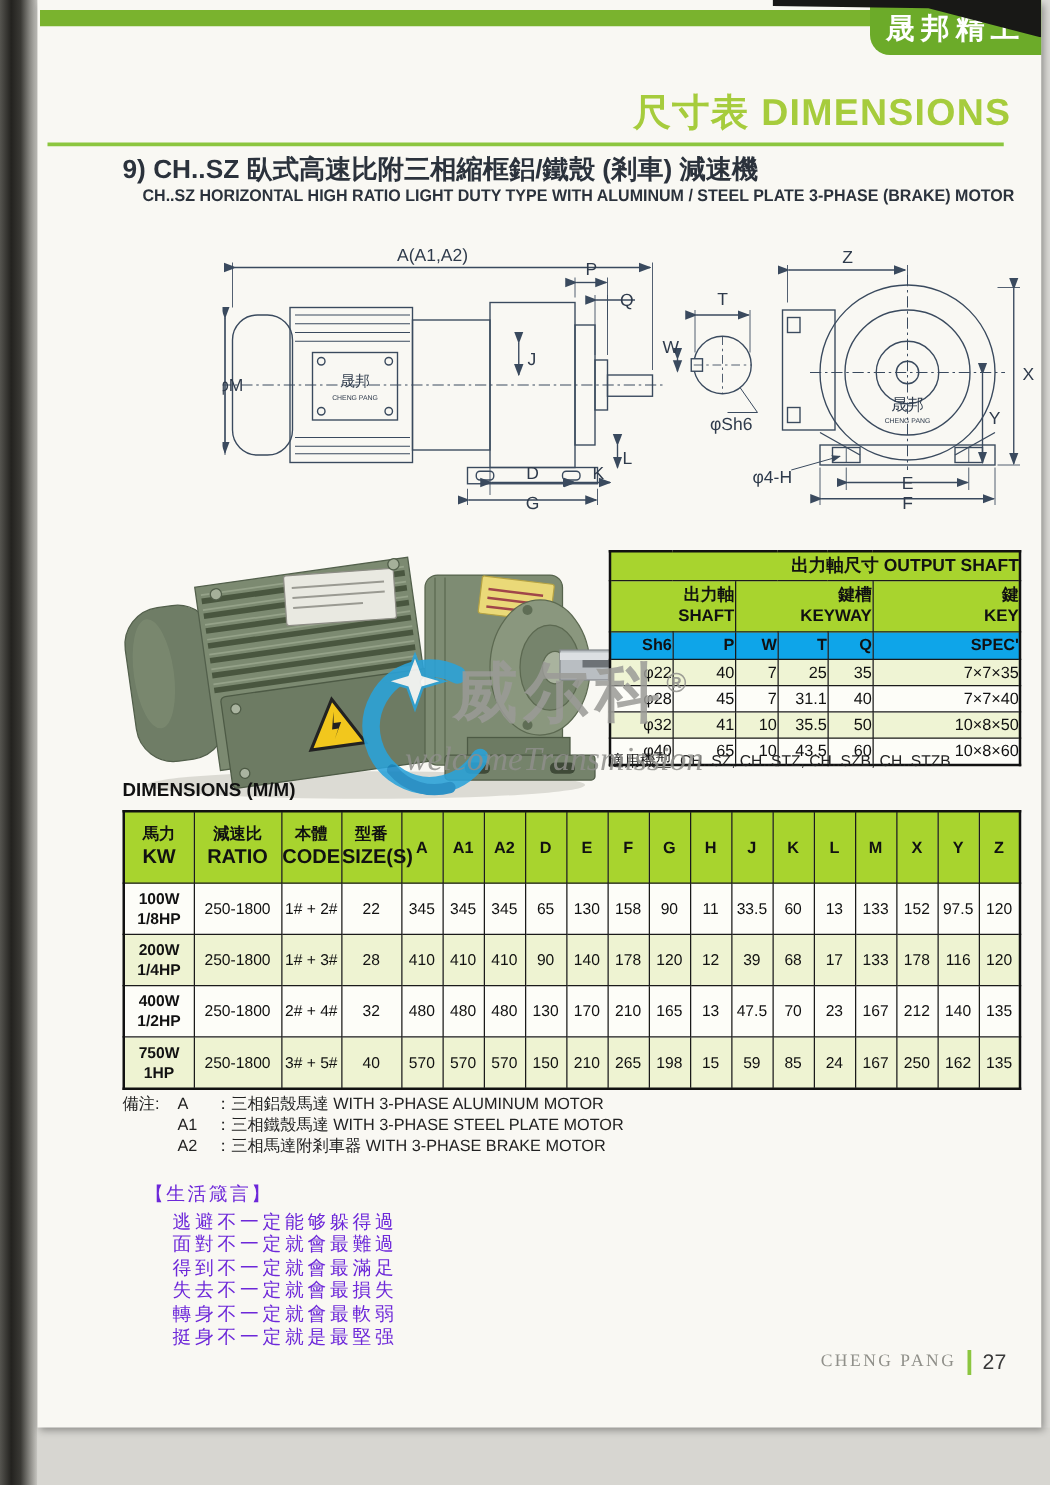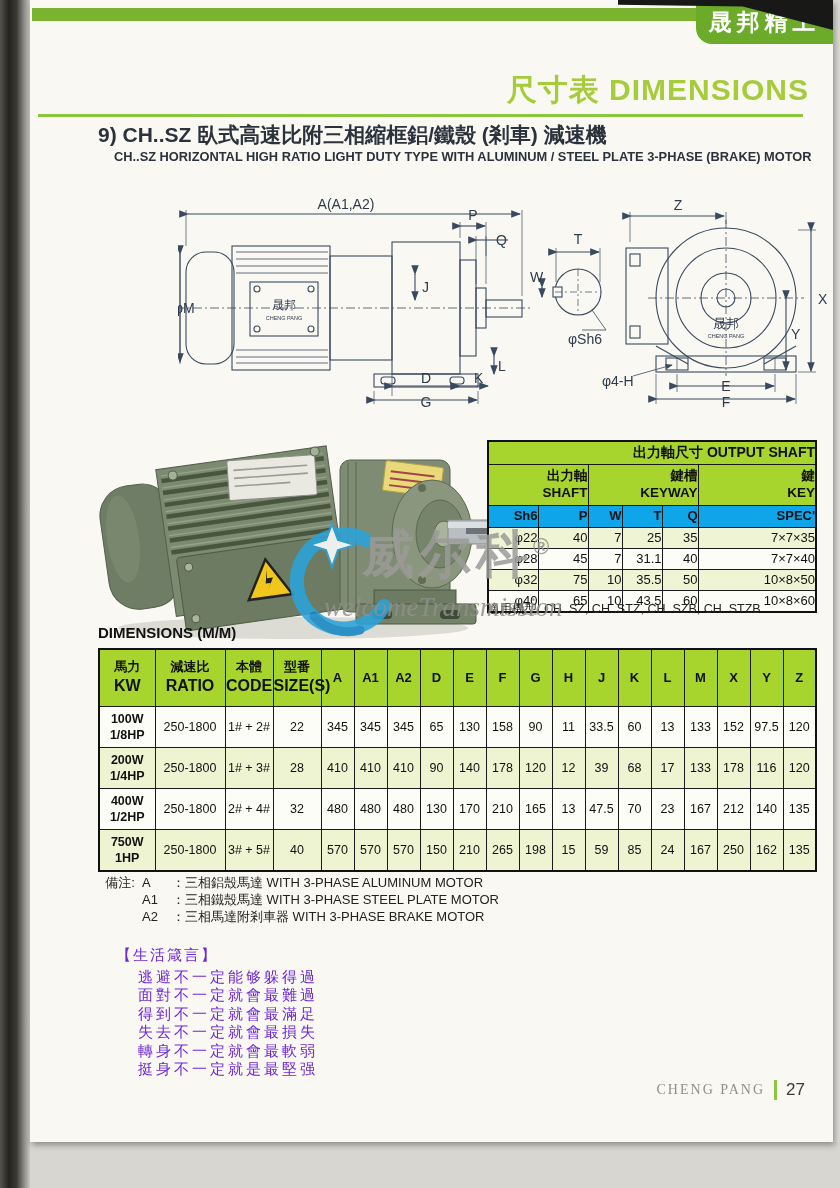--- a/index.html
+++ b/index.html
@@ -40,21 +40,21 @@
   .mt{left:68px;top:648px;width:716px;font-size:12.5px;color:#111;border:2px solid #111;}
   .mt th,.mt td{border:1px solid #1a1a1a;text-align:center;padding:0;line-height:1.3;}
   .mt thead th{background:#a8d42e;height:56px;font-size:13px;}
   .mt thead .en{font-size:16px;}
   .mt tbody th{background:#fdfdf8;font-weight:bold;height:40px;}
   .mt tbody td{background:#fdfdf8;}
   .mt tbody tr.alt td,.mt tbody tr.alt th{background:#eef3d2;}
   
   .notes{left:68px;top:874px;font-size:13px;color:#222;line-height:17px;}
   .notes .row{display:flex;}
-  .notes .lbl{width:44px;text-align:center;}
+  .notes .lbl{width:44px;}
   .notes .code{width:30px;}
   .proverbs{left:86px;top:946px;font-family:"DejaVu Serif",serif;color:#6d28d9;font-size:15px;line-height:18.5px;}
   .proverbs .pv-title{margin-bottom:3px;letter-spacing:2px;}
   .proverbs .pv-line{margin-left:22px;letter-spacing:3px;}
   
   .footer{top:1080px;right:28px;display:flex;align-items:center;gap:9px;}
   .footer .fb{font-family:"Liberation Serif",serif;color:#90908a;letter-spacing:2px;font-size:14px;}
   .footer .bar{width:3px;height:20px;background:#8cc63f;}
   .footer .pn{font-size:17px;color:#3a3a3a;}
   
@@ -288,21 +288,21 @@
         <tr>
           <td>φ28</td>
           <td>45</td>
           <td>7</td>
           <td>31.1</td>
           <td>40</td>
           <td>7×7×40</td>
         </tr>
         <tr class="alt">
           <td>φ32</td>
-          <td>75</td>
+          <td>41</td>
           <td>10</td>
           <td>35.5</td>
           <td>50</td>
           <td>10×8×50</td>
         </tr>
         <tr>
           <td>φ40</td>
           <td>65</td>
           <td>10</td>
           <td>43.5</td>

